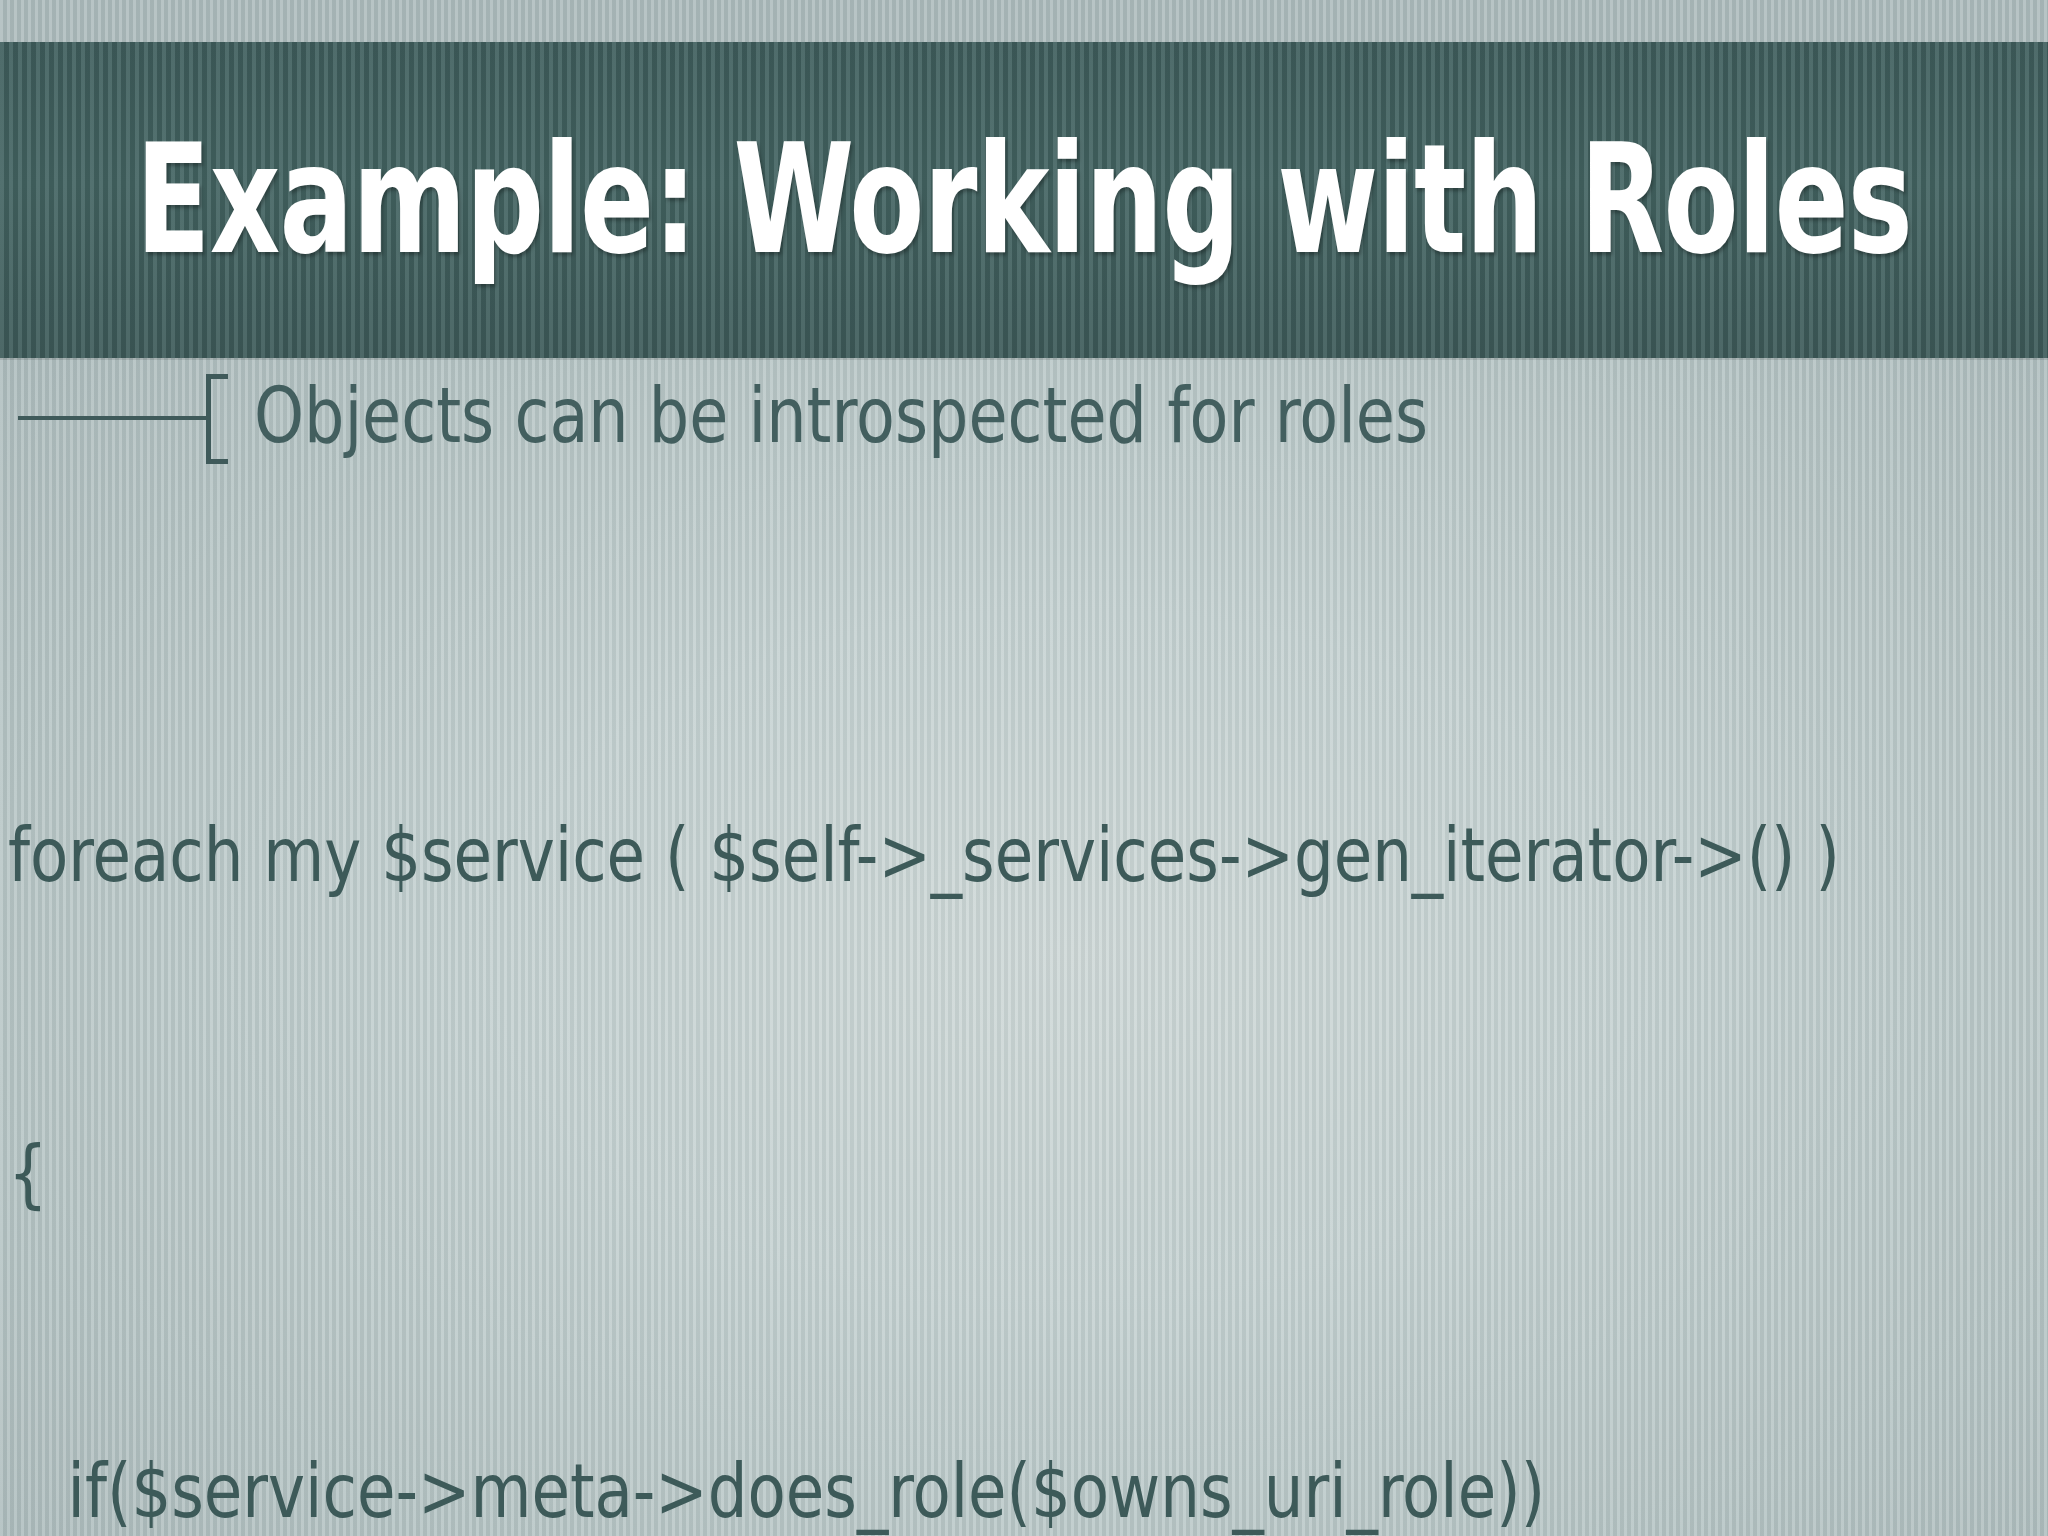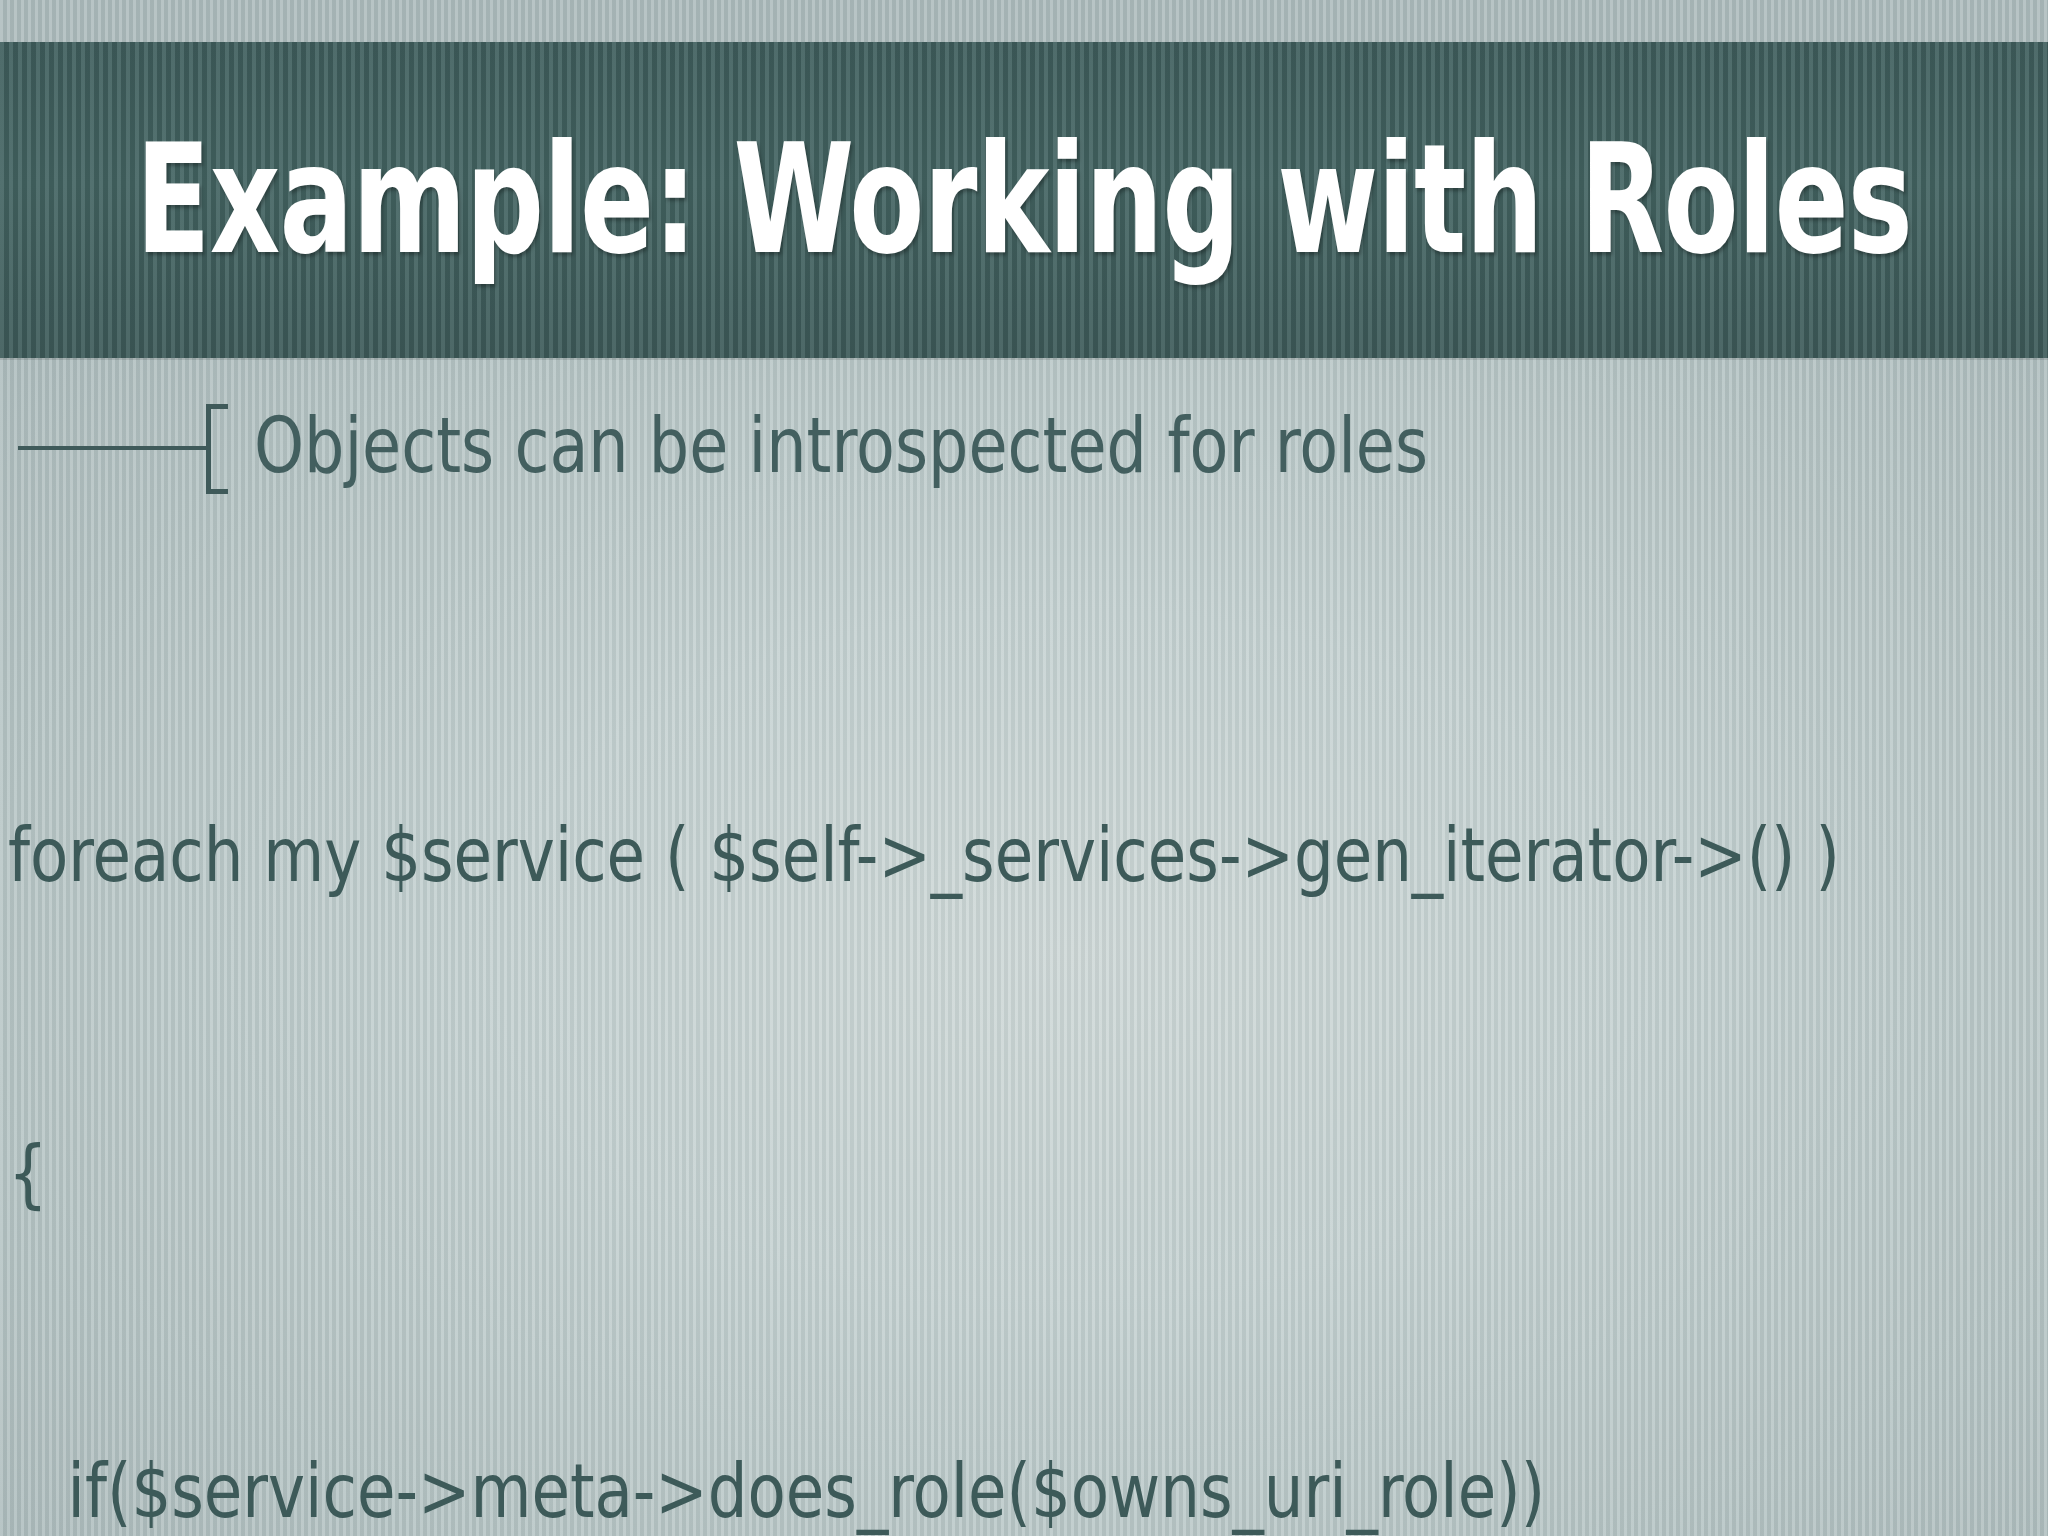--- a/index.html
+++ b/index.html
@@ -65,21 +65,20 @@
     text-shadow: 2px 3px 4px rgba(0,0,0,0.30);
   }
 
   
   #bullet-row {
     position: absolute;
     left: 0;
     top: 368px;
     width: 1700px;
     height: 104px;
-    margin-top: 30px;
   }
 
   #bullet-marker {
     position: absolute;
     left: 18px;
     top: 0px;
     width: 210px;
     height: 100px;
   }
   #bullet-marker .bm-hline {

